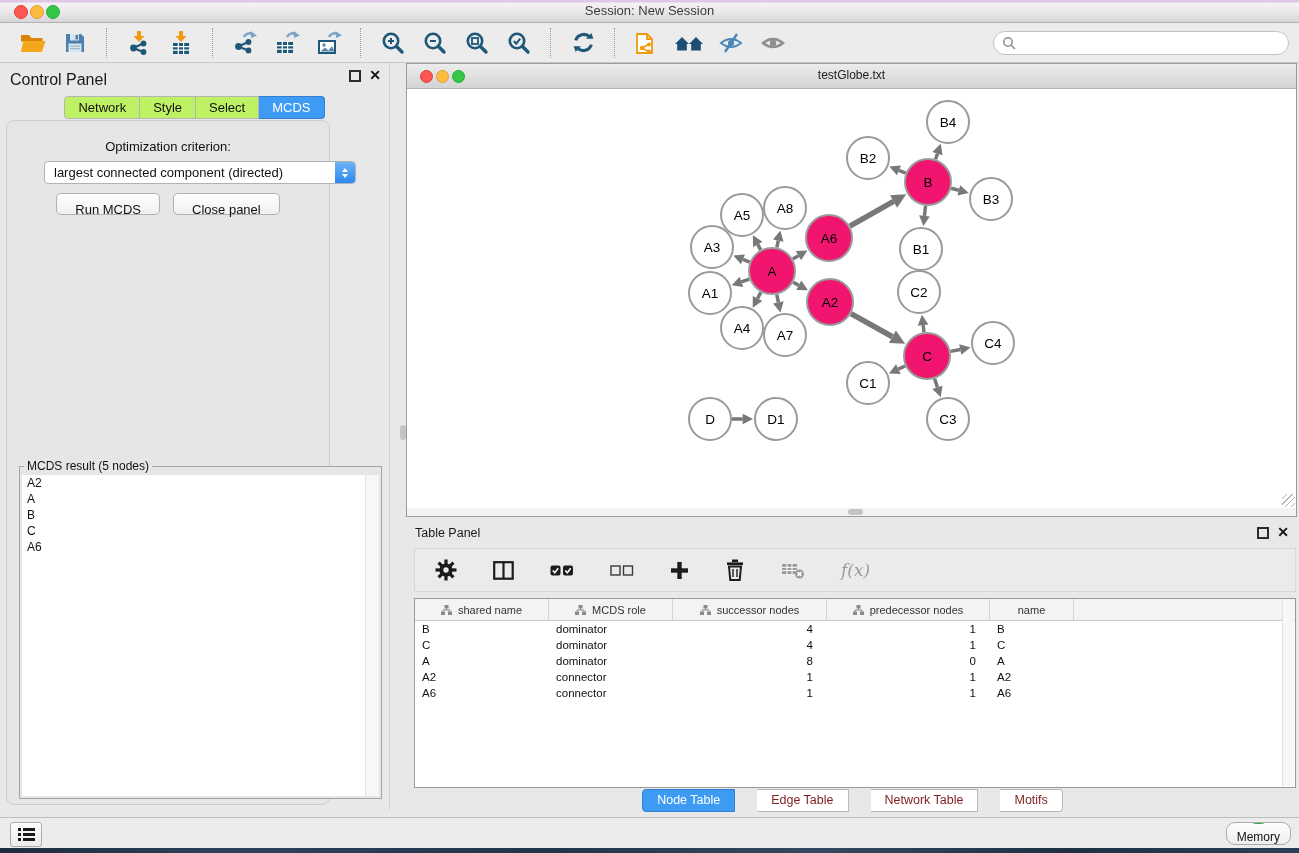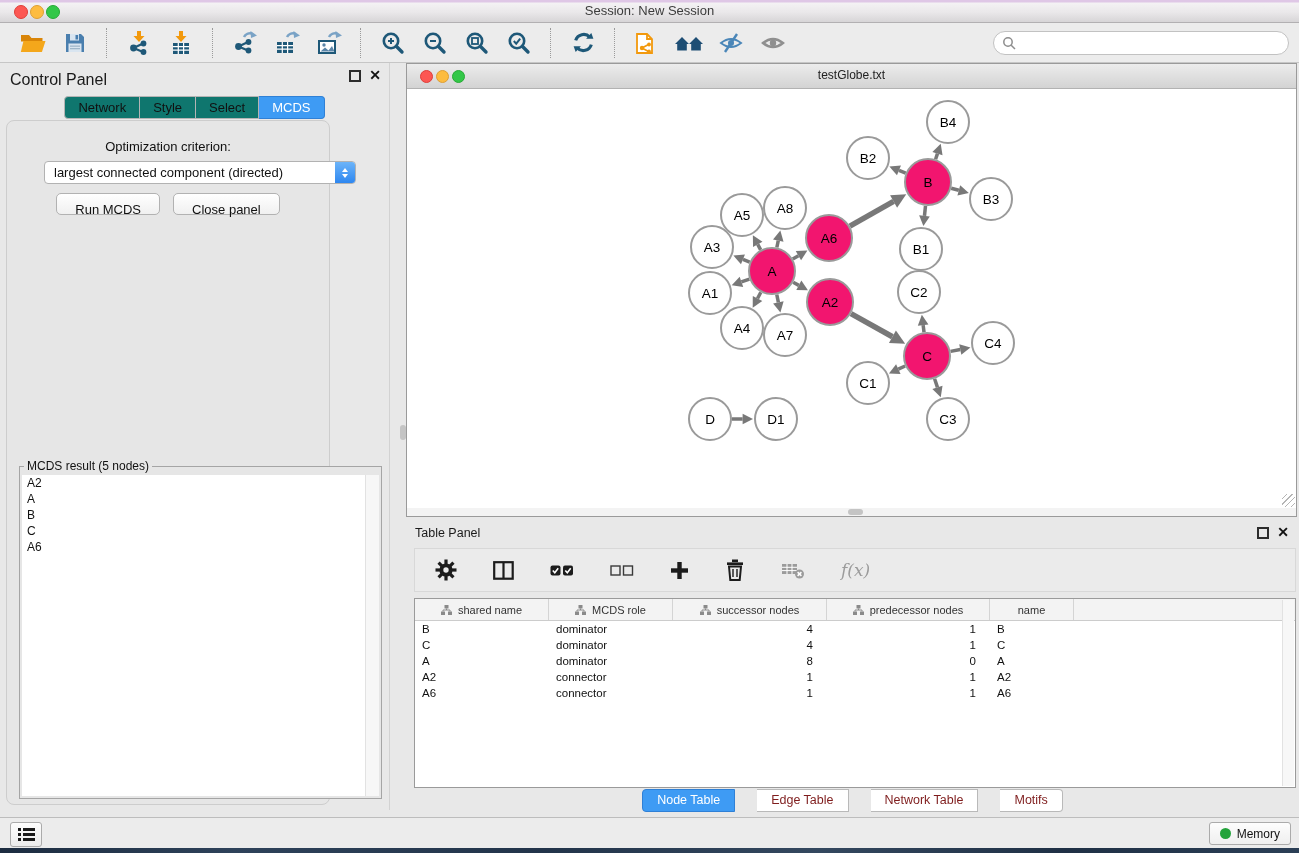--- a/index.html
+++ b/index.html
@@ -25,21 +25,21 @@
     border-radius:12px;display:flex;align-items:center;padding:0 8px;box-sizing:border-box;}
   .searchbox input{border:none;outline:none;flex:1;font-size:12px;margin-left:5px;background:transparent;font-family:"Liberation Sans",sans-serif;}
 
   
   .control-panel{position:absolute;left:0;top:63px;width:390px;height:747px;background:#e8e8e8;border-right:1px solid #d2d2d2;box-sizing:border-box;}
   .cp-header-title{position:absolute;left:10px;top:8px;font-size:16px;color:#1a1a1a;}
   .panel-float{position:absolute;top:7px;width:12px;height:12px;border:2px solid #2c2c2c;background:transparent;box-sizing:border-box;}
   .panel-close{position:absolute;top:4px;font-size:14px;font-weight:bold;color:#111;line-height:16px;}
   .cp-float{right:28px;} .cp-close{right:8px;}
   .cp-tabs{position:absolute;left:0;right:0;top:33px;display:flex;justify-content:center;}
-  .tab{height:21px;line-height:21px;padding:0 13px;font-size:13px;background:#0f766e;color:#111;
+  .tab{height:21px;line-height:21px;padding:0 13px;font-size:13px;background:#bef264;color:#111;
        border:1px solid #b4b4b4;border-left:none;cursor:pointer;}
   .tab:first-child{border-left:1px solid #b4b4b4;border-radius:4px 0 0 4px;}
   .tab:last-child{border-radius:0 4px 4px 0;}
   .tab.active{background:#3e9bf4;border-color:#2f80d6;color:#fff;}
   .cp-content{position:absolute;left:6px;top:57px;width:324px;height:685px;background:#e6e6e6;
     border:1px solid #cdcdcd;border-radius:8px;box-sizing:border-box;}
   .opt-label{position:absolute;left:0;right:0;top:18px;text-align:center;font-size:13px;color:#101010;}
   .criterion{position:absolute;left:37px;top:40px;width:312px;height:23px;background:#fff;border:1px solid #b2b2b2;
     border-radius:4px;box-sizing:border-box;display:flex;align-items:center;cursor:pointer;}
   .criterion .val{flex:1;font-size:13px;padding-left:9px;color:#111;white-space:nowrap;}
@@ -97,21 +97,21 @@
        border:1px solid #b9b9b9;border-left:none;cursor:pointer;}
   .tp-tab:first-child{border-left:1px solid #b9b9b9;border-radius:4px 0 0 4px;}
   .tp-tab:last-child{border-radius:0 4px 4px 0;}
   .tp-tab.active{background:#3e9bf4;border-color:#2f80d6;color:#fff;}
 
   
   .status-bar{position:absolute;left:0;top:817px;width:1299px;height:31px;background:#ececec;border-top:1px solid #bdbdbd;box-sizing:border-box;}
   .sb-list{position:absolute;left:10px;top:4px;width:30px;height:23px;background:linear-gradient(#fdfdfd,#ececec);
     border:1px solid #ababab;border-radius:3px;display:flex;align-items:center;justify-content:center;cursor:pointer;}
   .sb-mem{position:absolute;right:8px;top:4px;height:23px;padding:0 10px;background:linear-gradient(#fdfdfd,#efefef);
-    border:1px solid #ababab;border-radius:3px;display:flex;align-items:center;gap:6px;font-size:12px;color:#111;cursor:pointer;font-family:"Liberation Sans",sans-serif;}
+    border:1px solid #ababab;border-radius:9px;display:flex;align-items:center;gap:6px;font-size:12px;color:#111;cursor:pointer;font-family:"Liberation Sans",sans-serif;flex-direction:column;}
   .mem-dot{width:11px;height:11px;border-radius:50%;background:#23a33b;display:inline-block;}
   .desktop-strip{position:absolute;left:0;top:848px;width:1299px;height:5px;
     background:linear-gradient(90deg,#1c2c40,#2e425a 18%,#22344a 42%,#34485f 63%,#1f3045 82%,#2b3f56);}
 </style>
 </head>
 <body>
 
 <div class="app">
 
   <div class="titlebar">

